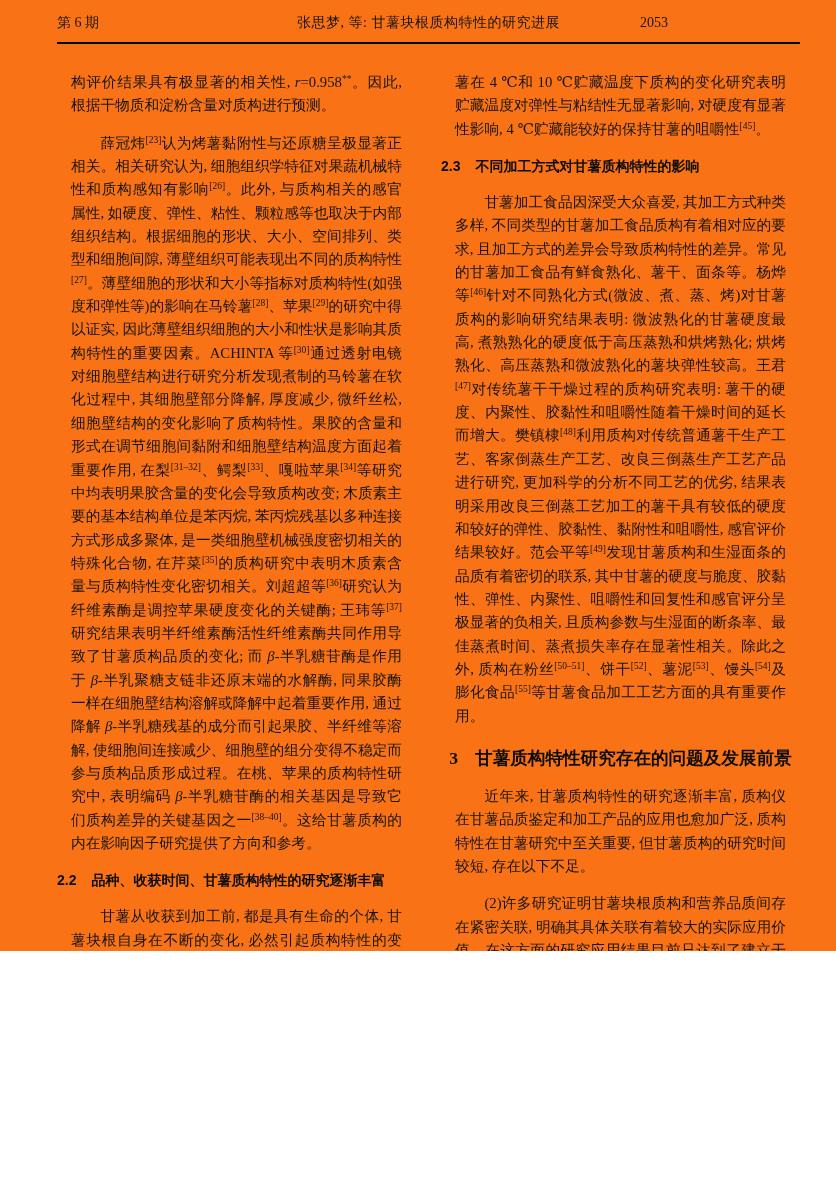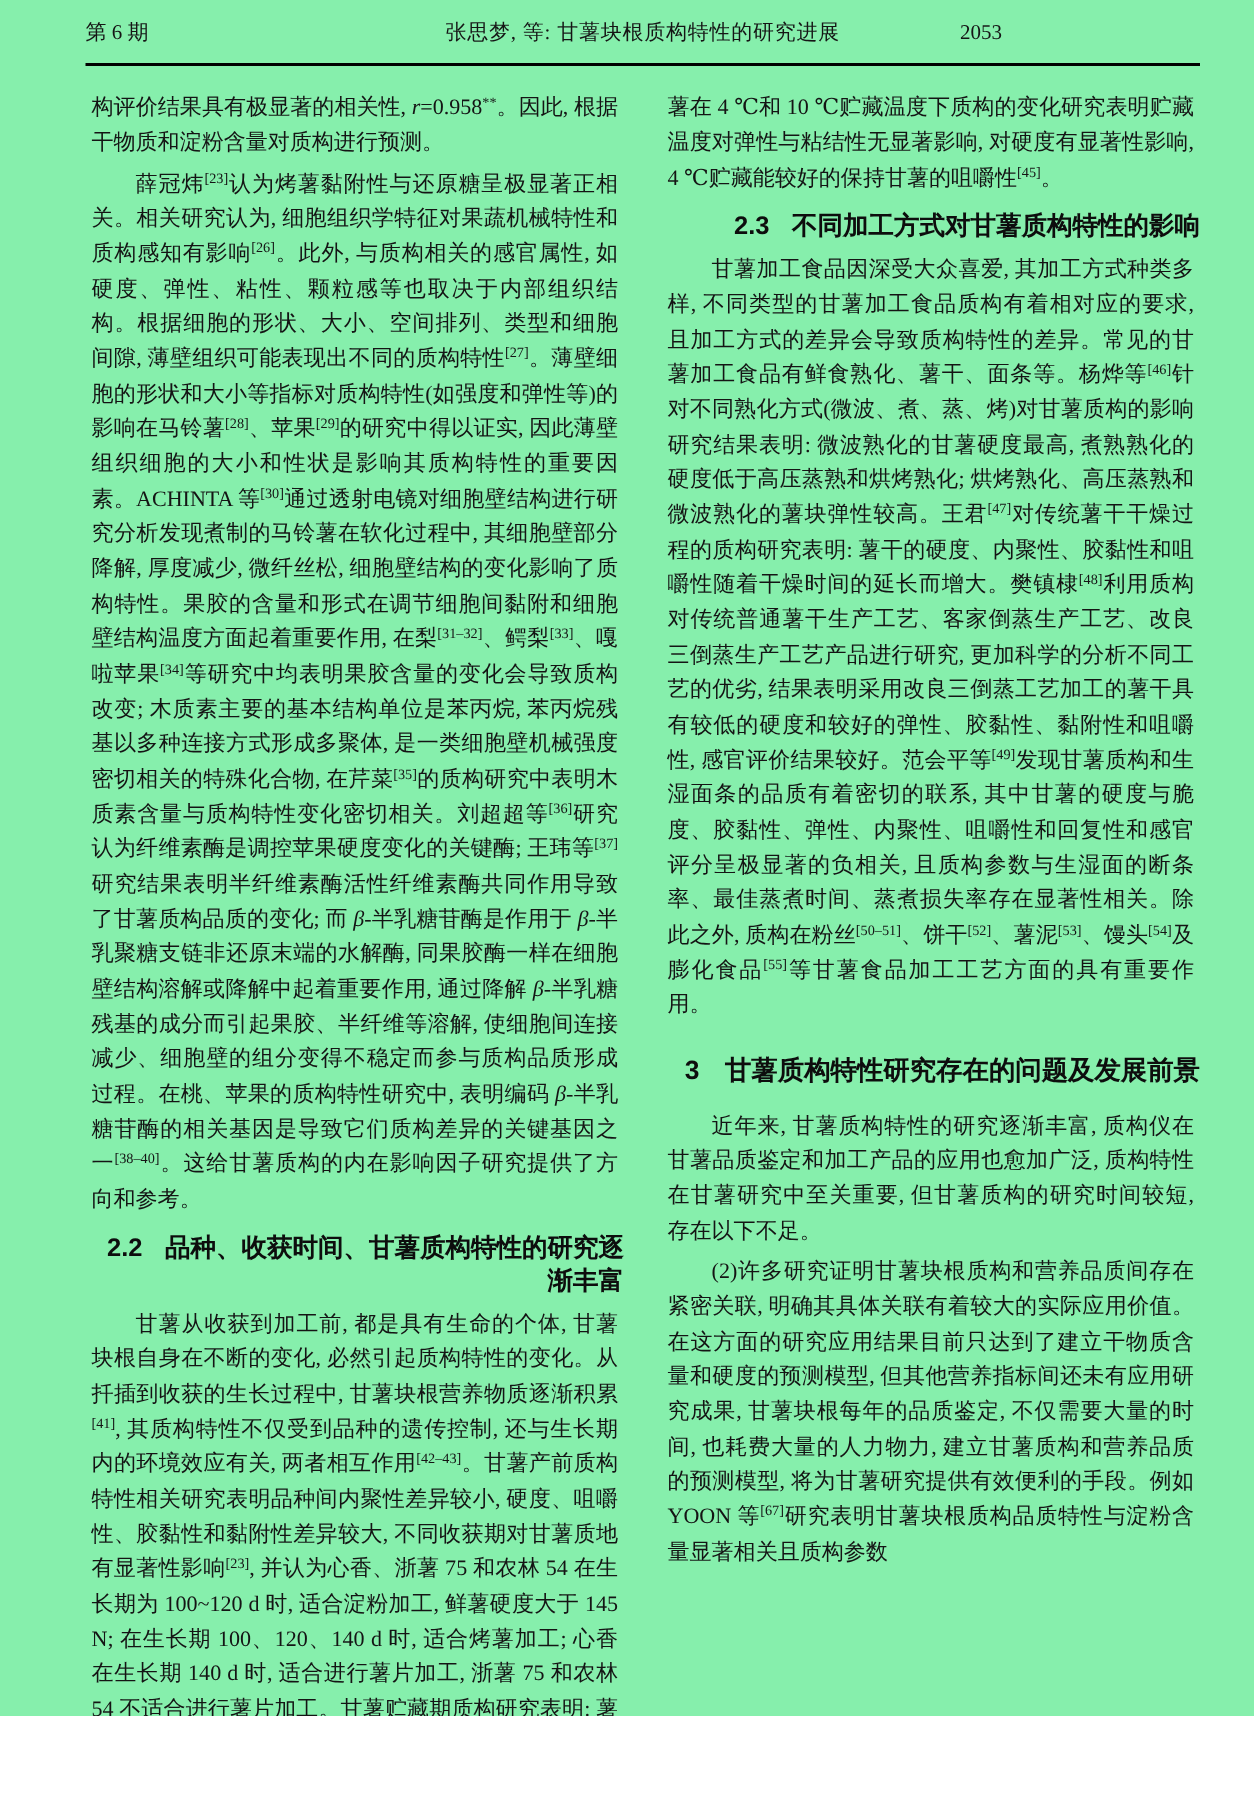--- a/index.html
+++ b/index.html
@@ -1,20 +1,20 @@
 <!DOCTYPE html>
 <html><head>
 <meta charset="utf-8">
 <style>
   html,body{margin:0;padding:0;background:#ffffff;}
   .page{
     position:relative;
-    width:836px;height:1144px;
+    width:836px;height:951px;
     box-sizing:border-box;
-    background:#86efac;
+    background:#f97316;
     color:#111;
     padding:12px 36px 0 57px;
     overflow:hidden;
     font-family:"Liberation Serif","DejaVu Serif",serif;
   }
   .hdr{
     display:flex;align-items:baseline;
     font-size:14px;line-height:22px;color:#151515;
   }
   .hdr .h-left{width:160px;text-align:left;}
@@ -26,38 +26,38 @@
   }
   .cols{
     display:flex;gap:25px;margin-top:13px;
   }
   .col{
     width:359px;flex:none;
     font-size:14.7px;line-height:23.35px;
     text-align:justify;
     color:#141414;
   }
-  .para{margin:4px;text-indent:2em;word-break:break-all;}
+  .para{margin:14px;text-indent:2em;word-break:break-all;}
   .para.no-indent{text-indent:0;}
   sup.ref{
     font-size:9.5px;line-height:0;vertical-align:5px;
     letter-spacing:0;
   }
   i.var{font-style:italic;font-family:"Liberation Serif","DejaVu Serif",serif;}
   .sec-h2{
     font-family:"Liberation Sans","DejaVu Sans",sans-serif;
-    font-weight:bold;font-size:17px;line-height:22px;
-    margin:9px 0 7px 0;text-indent:0;text-align:right;
+    font-weight:bold;font-size:14px;line-height:22px;
+    margin:9px 0 7px 0;text-indent:0;text-align:left;
     color:#0d0d0d;
   }
   .sec-h2 .h-num{margin-right:15px;}
   .sec-h1{
-    font-family:Liberation Sans, sans-serif;
+    font-family:Liberation Serif, serif;
     font-weight:bold;font-size:17.6px;line-height:26px;
-    margin:17px 0 14px 0;text-indent:0;text-align:right;
+    margin:17px 0 14px 0;text-indent:0;text-align:center;
     color:#0d0d0d;
   }
   .sec-h1 .h-num{margin-right:17px;}
 </style>
 </head>
 <body>
 
 <div class="page">
   <div class="hdr">
     <span class="h-left">第 6 期</span>

